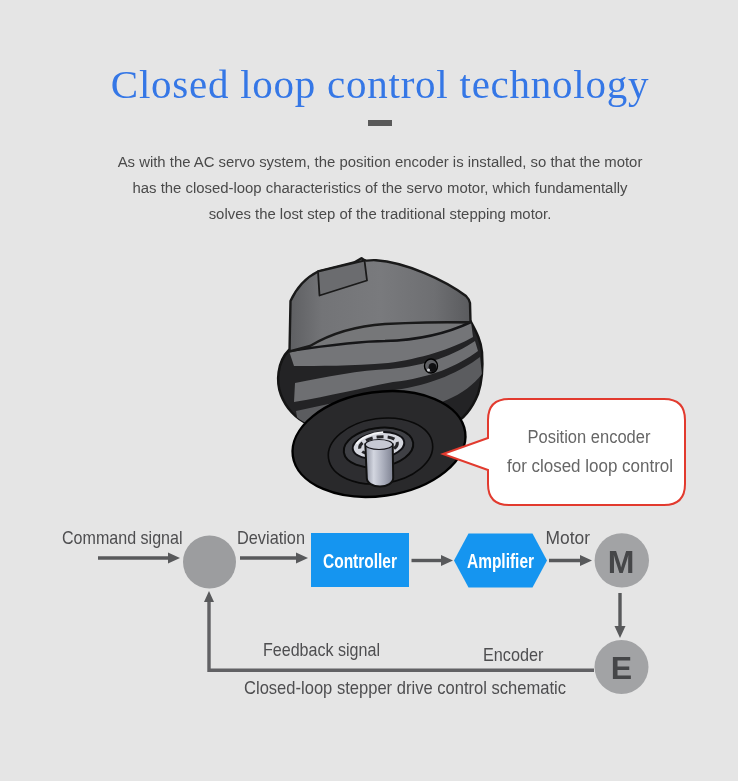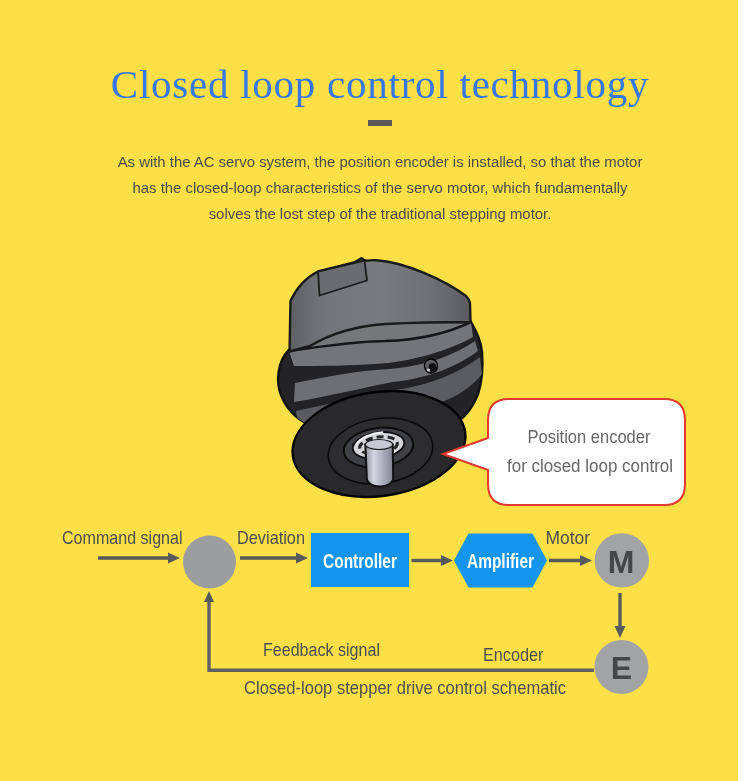--- a/index.html
+++ b/index.html
@@ -1,16 +1,16 @@
 <!DOCTYPE html>
 <html><head>
 <meta charset="utf-8">
 <style>
   html,body{margin:0;padding:0;background:#fff;}
-  #page{position:relative;width:738px;height:781px;overflow:hidden;background:#fde047;
+  #page{position:relative;width:738px;height:781px;overflow:hidden;background:#e5e5e5;
         font-family:"Liberation Sans",sans-serif;}
   #title{position:absolute;left:5px;top:64px;width:750px;text-align:center;
          font-family:"Liberation Serif",serif;font-size:41px;font-weight:400;line-height:41px;
          color:#3577e6;letter-spacing:0.75px;}
   #dash{position:absolute;left:368px;top:120px;width:24px;height:6px;background:#595959;}
   #para{position:absolute;left:5px;top:149px;width:750px;text-align:center;
         font-size:14.9px;line-height:26px;color:#4a4a4a;}
   svg{position:absolute;left:0;top:0;}
 </style>
 </head>

